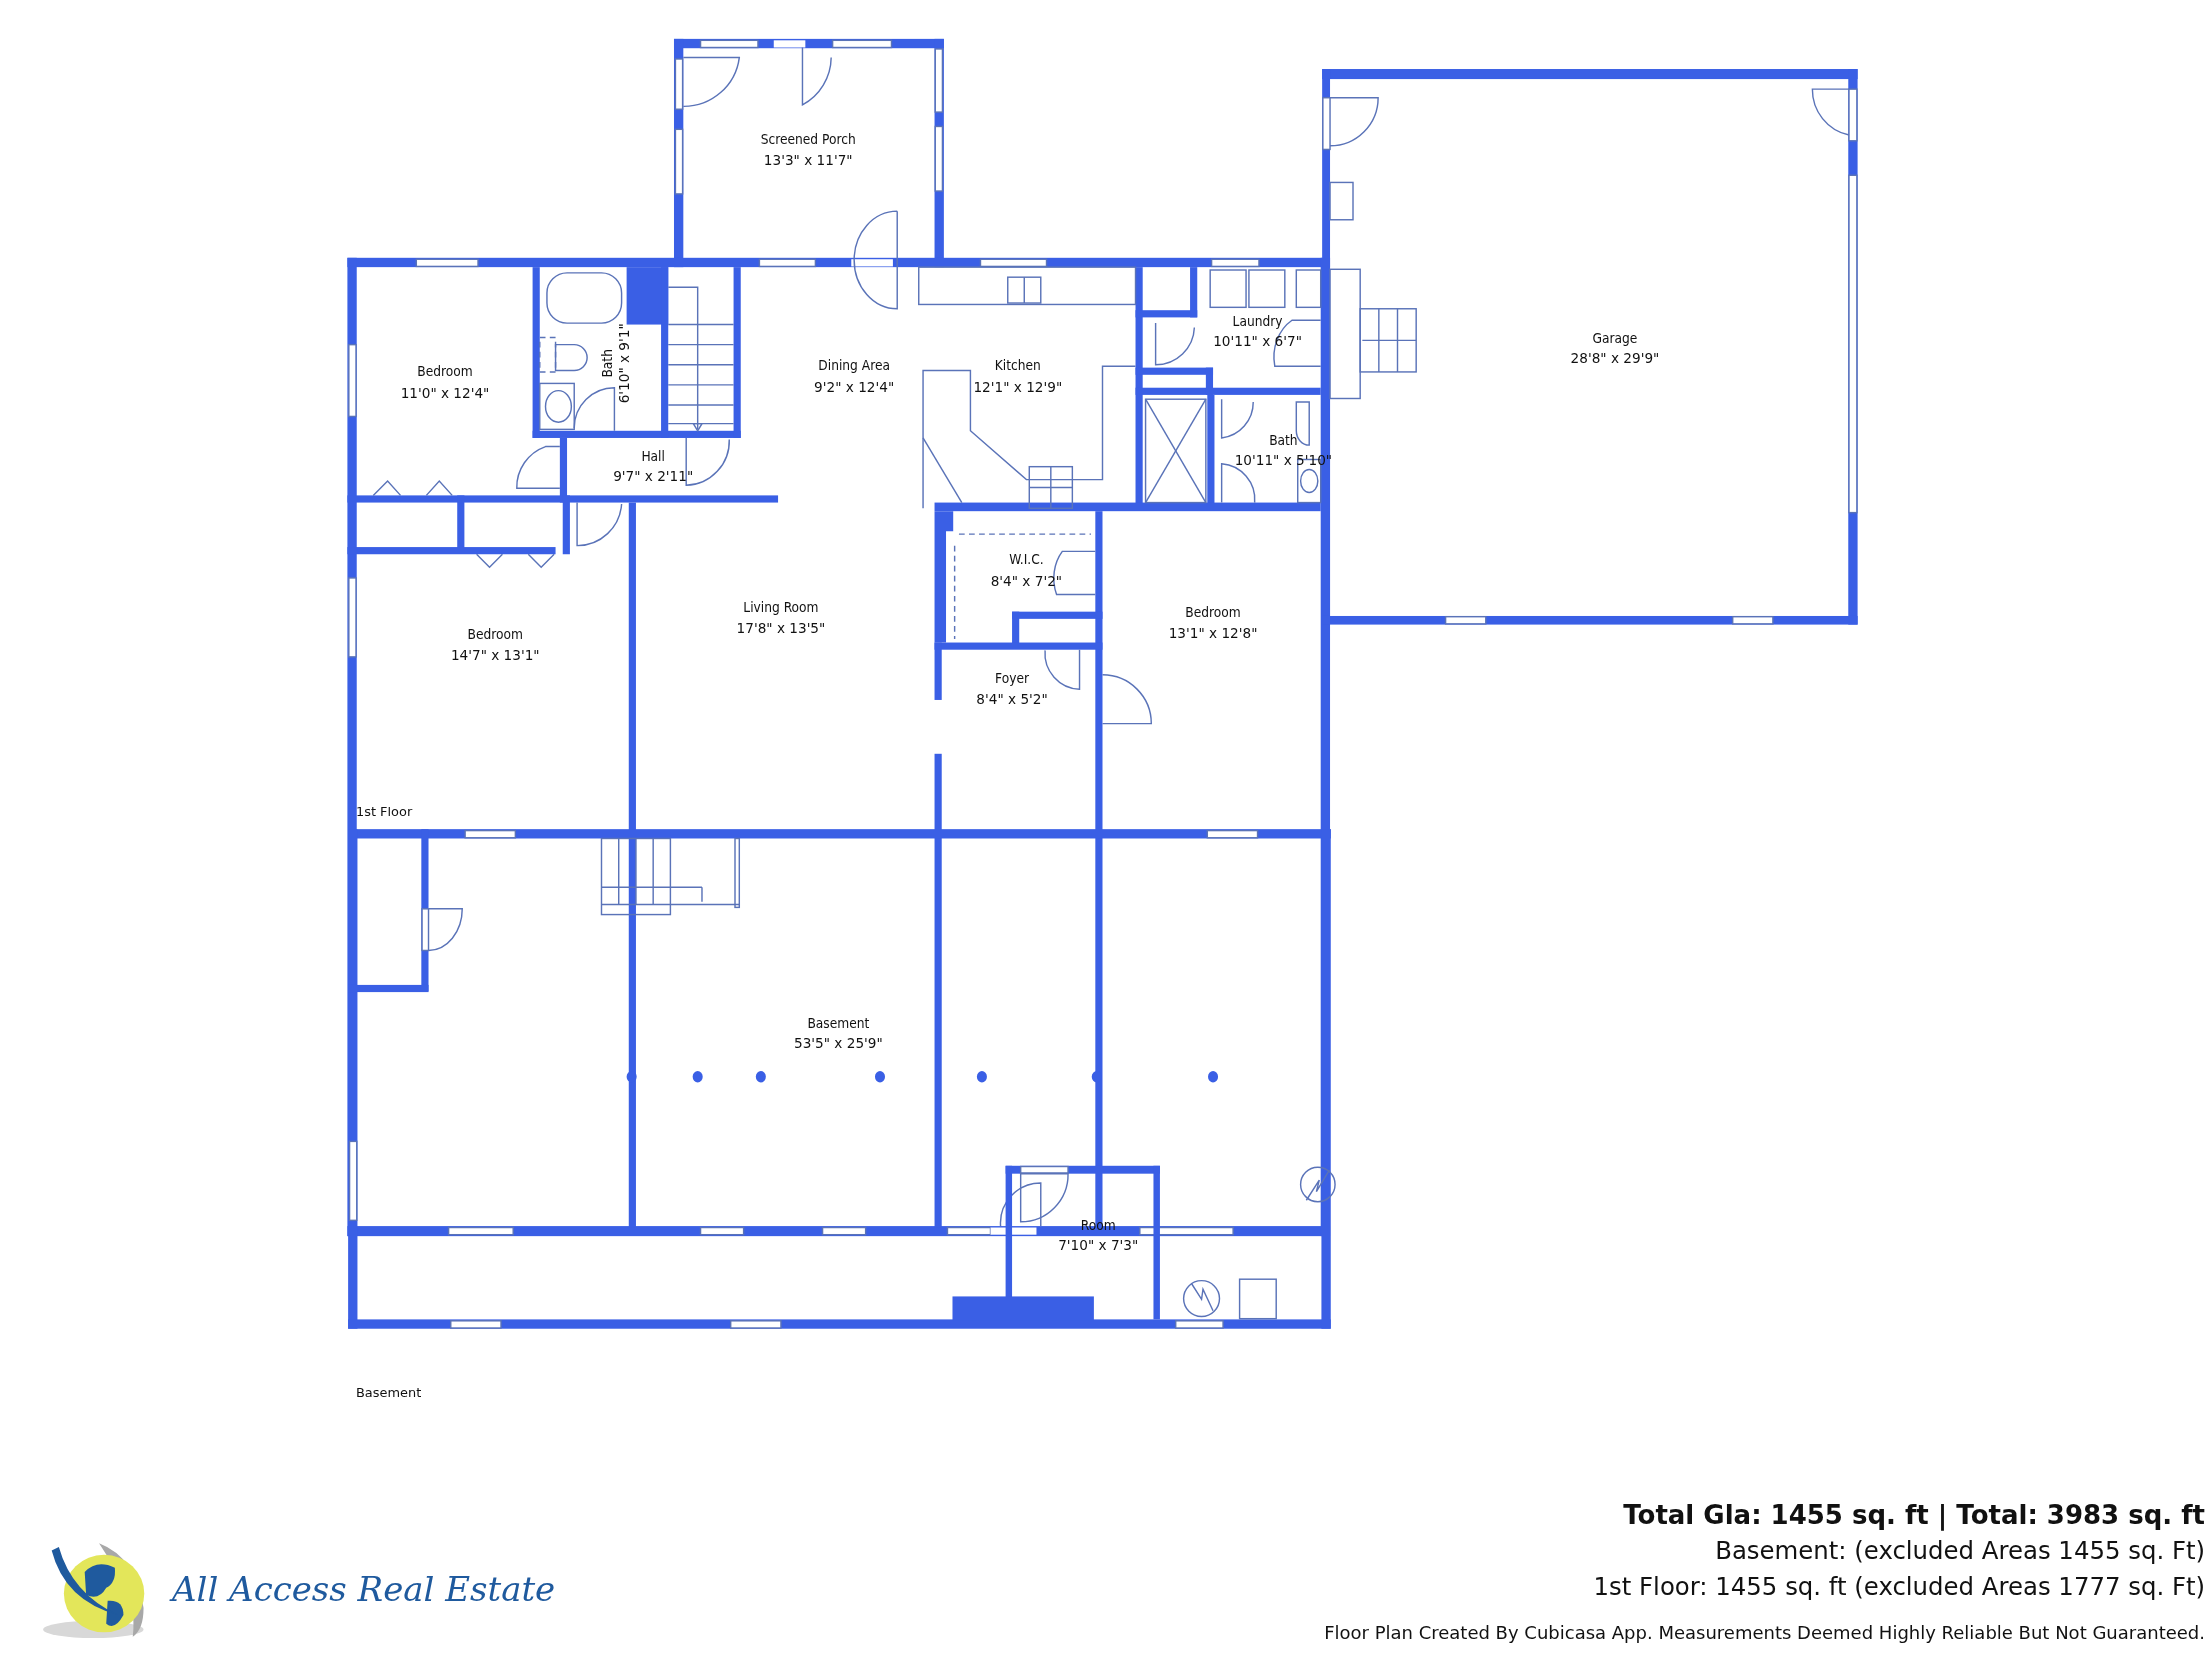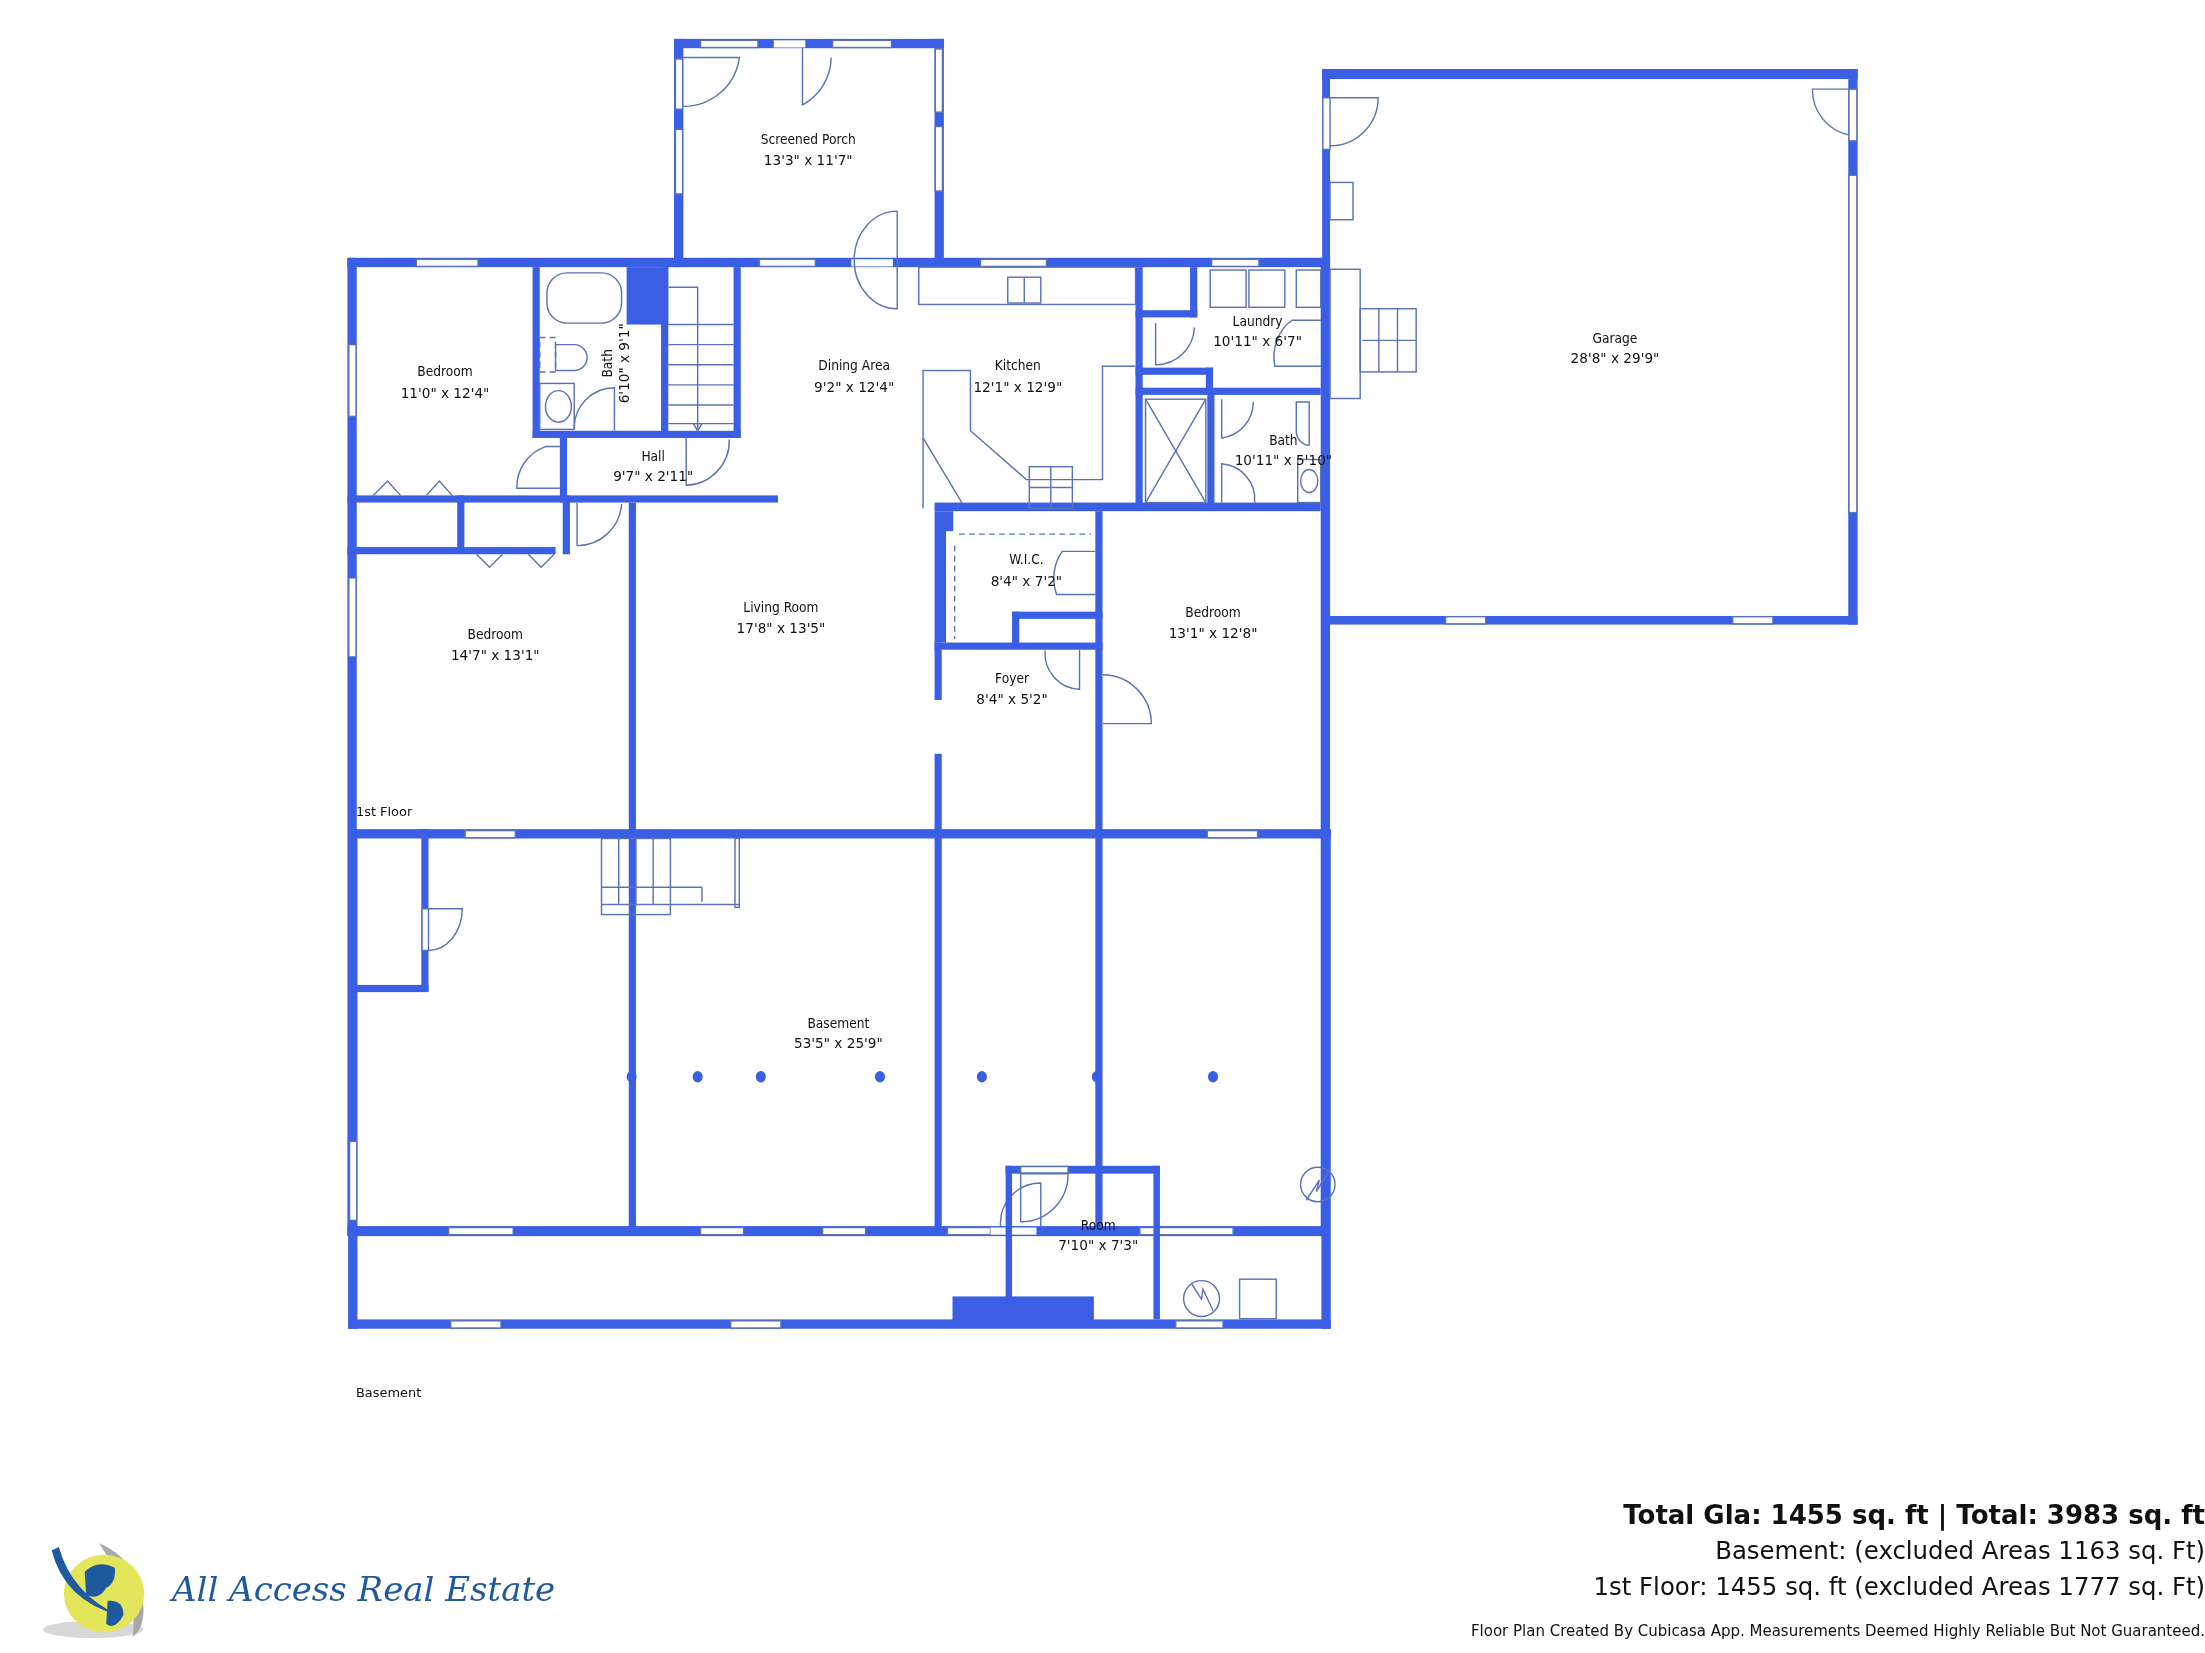--- a/index.html
+++ b/index.html
@@ -14,21 +14,21 @@
   .pillar { fill: #3a5fe5; }
   .rname { font-size: 19px; fill: #111; text-anchor: middle; font-family: "DejaVu Sans Condensed", "DejaVu Sans", sans-serif; }
   .rdim { font-size: 19px; fill: #111; text-anchor: middle; font-family: "DejaVu Sans", sans-serif; }
   .flabel { font-size: 18px; fill: #111; font-family: "DejaVu Sans", sans-serif; }
   .footer { position: absolute; left: 0; width: 2205px; text-align: right; color: #111;
             font-family: "DejaVu Sans", sans-serif; }
   .f-total { top: 1500px; font-size: 26px; font-weight: bold; }
   .f-line { font-size: 24.4px; }
   .f-base { top: 1536px; }
   .f-first { top: 1572px; }
-  .f-note { top: 1622px; font-size: 15px; }
+  .f-note { top: 1622px; font-size: 18px; }
   .logo-text { position: absolute; left: 172px; top: 1569px; font-size: 34px; color: #1f5a9e;
                font-family: "DejaVu Serif", serif; font-style: italic; text-align: center; }
 </style>
 </head>
 <body>
 
 <svg id="plan" width="2205" height="1654" viewBox="0 0 3072 2304" xmlns="http://www.w3.org/2000/svg">
 
   <g>
 
@@ -326,16 +326,16 @@
     <ellipse cx="145" cy="2220" rx="56" ry="54" fill="#e3e65a"></ellipse>
     <path d="M118 2190 Q135 2172 160 2184 Q162 2205 148 2212 Q138 2230 120 2222 Z" fill="#1f5a9e"></path>
     <path d="M150 2230 Q172 2228 172 2250 Q160 2272 148 2262 Z" fill="#1f5a9e"></path>
     <path d="M72 2160 Q90 2230 165 2250 Q100 2220 82 2155 Z" fill="#1f5a9e"></path>
   </g>
 </svg>
 
 <div class="logo-text">All Access Real Estate</div>
 
 <div class="footer f-total">Total Gla: 1455 sq. ft | Total: 3983 sq. ft</div>
-<div class="footer f-line f-base">Basement: (excluded Areas 1163 sq. Ft)</div>
+<div class="footer f-line f-base">Basement: (excluded Areas 1455 sq. Ft)</div>
 <div class="footer f-line f-first">1st Floor: 1455 sq. ft (excluded Areas 1777 sq. Ft)</div>
 <div class="footer f-note">Floor Plan Created By Cubicasa App. Measurements Deemed Highly Reliable But Not Guaranteed.</div>
 
 
 </body></html>

